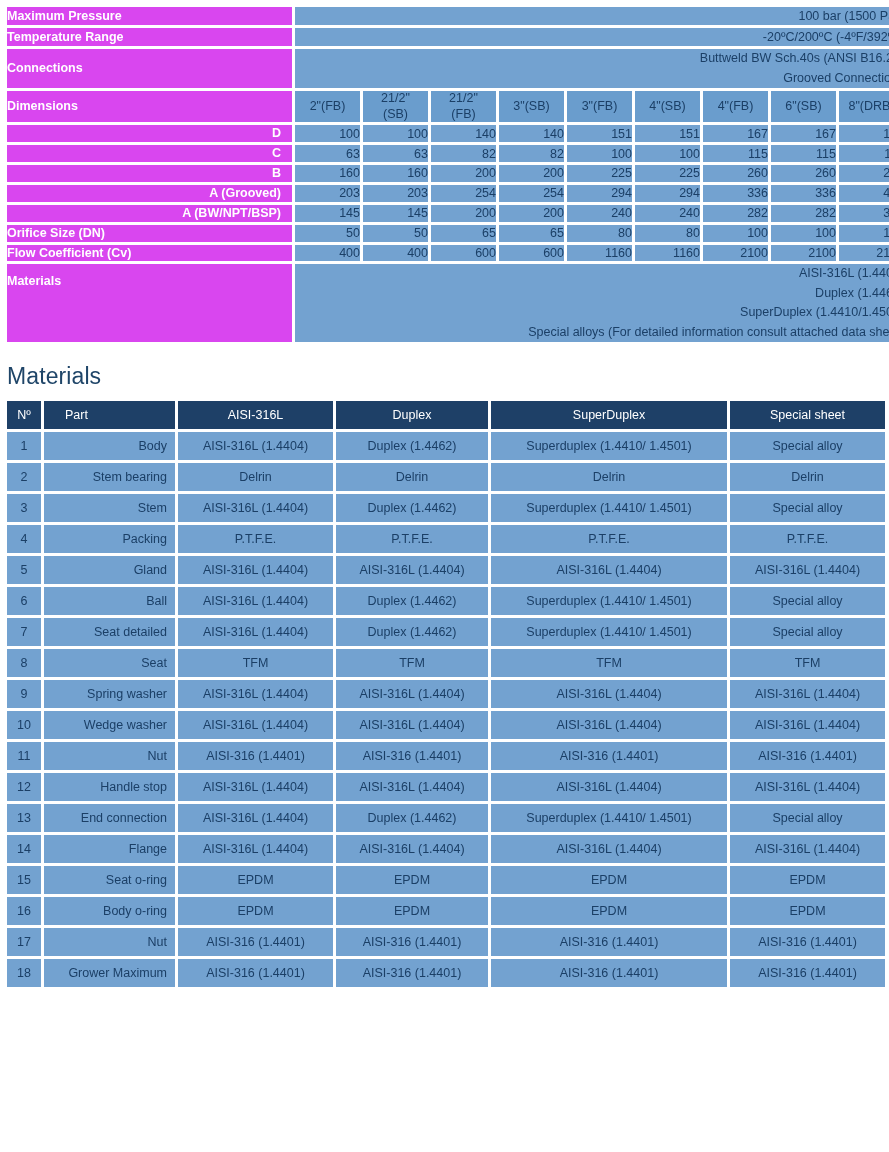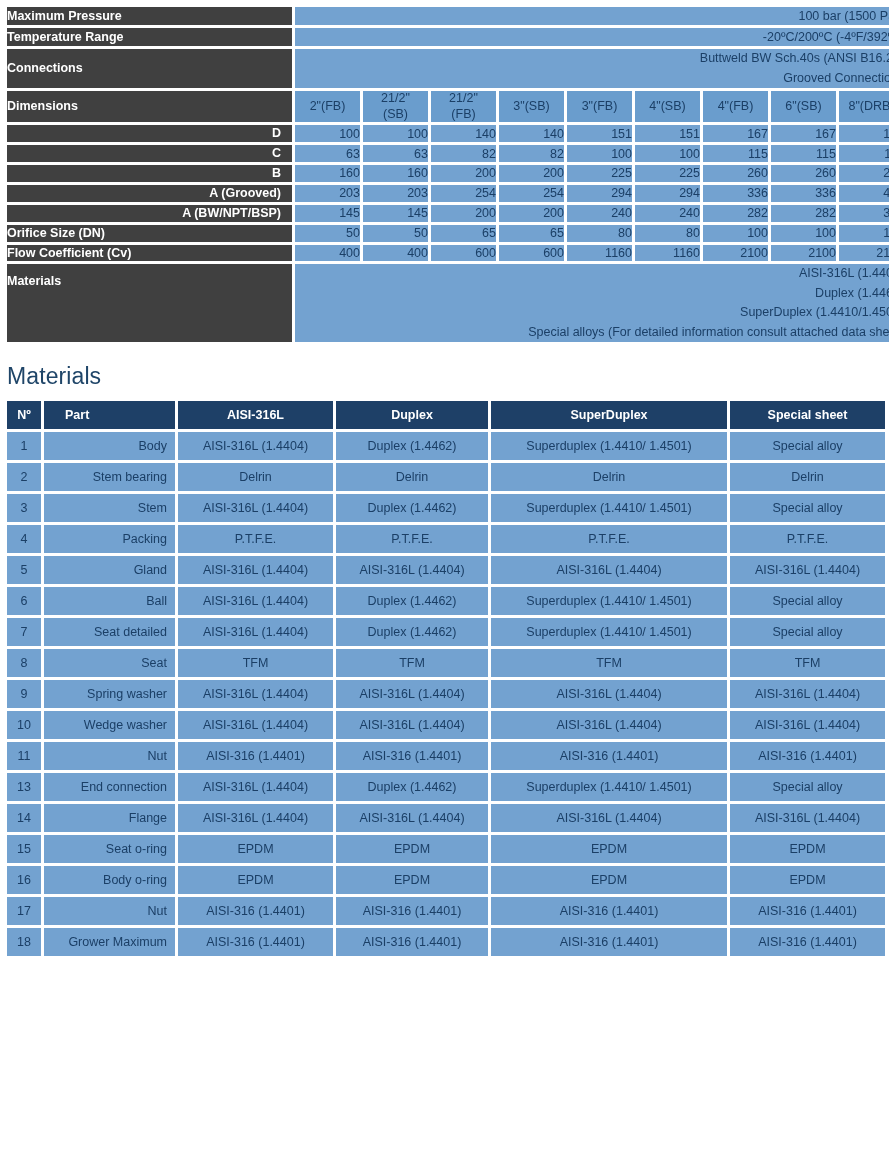--- a/index.html
+++ b/index.html
@@ -12,21 +12,21 @@
   }
   .page { position: relative; width: 889px; height: 1152px; padding: 4px 12px 0 4px; }
 
   
   .tbl { width: 873px; border-collapse: separate; border-spacing: 3px 3px; table-layout: fixed; }
   .tbl td, .tbl th { padding: 0; margin: 0; }
 
   
   .spec-tbl { border-spacing: 3px 3px; margin-left: 0; }
   .lbl {
-    background: #404040;
+    background: #d946ef;
     color: #ffffff;
     font-weight: bold;
     font-size: 12.5px;
     padding: 6px 9px;
     vertical-align: middle;
     line-height: 1.35;
   }
   .lbl.right { text-align: right; padding-right: 11px; }
   .val {
     background: #73a2d0;
@@ -64,21 +64,21 @@
     margin: 18px 0 8px 3px;
     letter-spacing: 0.1px;
   }
 
   
   .mat-tbl { border-spacing: 3px 3px; }
   .mat-tbl th {
     background: #1e4067;
     color: #ffffff;
     font-size: 12.5px;
-    font-weight: bold;
+    font-weight: normal;
     padding: 7px 8px;
     text-align: center;
     vertical-align: middle;
     white-space: nowrap;
   }
   .mat-tbl th.lft { text-align: left; padding-left: 21px; }
   .mat-tbl td {
     background: #73a2d0;
     color: #1b3f66;
     font-size: 12.5px;
@@ -365,20 +365,28 @@
         </tr>
         <tr>
           <td class="idx">11</td>
           <td class="lft">Nut</td>
           <td>AISI-316 (1.4401)</td>
           <td>AISI-316 (1.4401)</td>
           <td>AISI-316 (1.4401)</td>
           <td>AISI-316 (1.4401)</td>
         </tr>
         <tr>
+          <td class="idx">12</td>
+          <td class="lft">Handle stop</td>
+          <td>AISI-316L (1.4404)</td>
+          <td>AISI-316L (1.4404)</td>
+          <td>AISI-316L (1.4404)</td>
+          <td>AISI-316L (1.4404)</td>
+        </tr>
+        <tr>
           <td class="idx">13</td>
           <td class="lft">End connection</td>
           <td>AISI-316L (1.4404)</td>
           <td>Duplex (1.4462)</td>
           <td>Superduplex (1.4410/ 1.4501)</td>
           <td>Special alloy</td>
         </tr>
         <tr>
           <td class="idx">14</td>
           <td class="lft">Flange</td>

